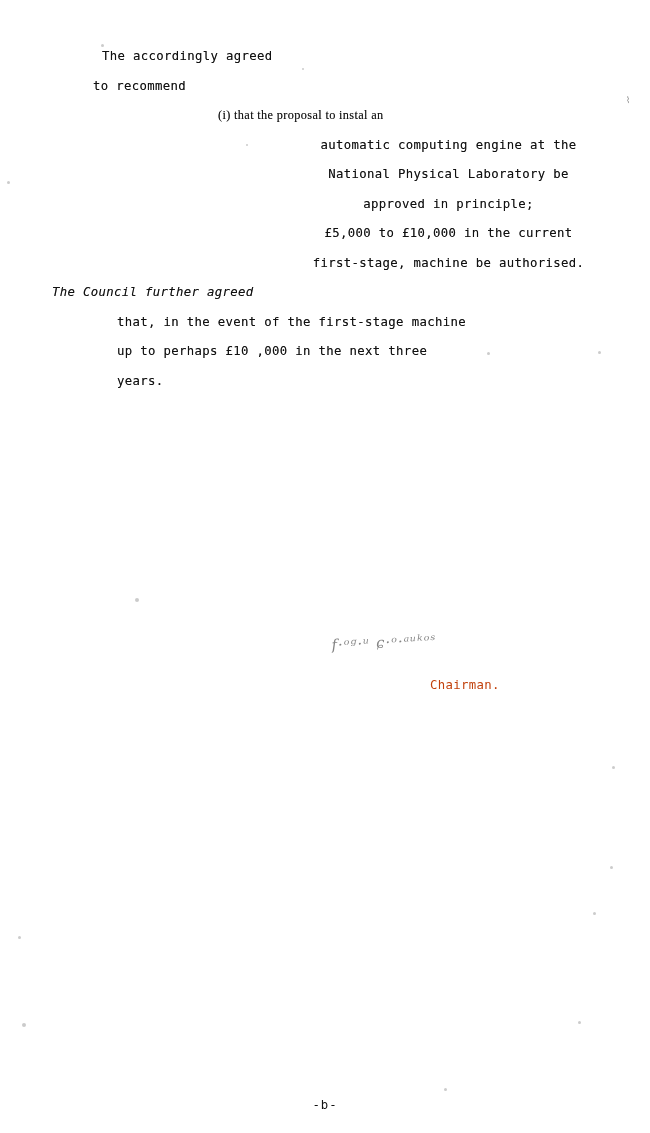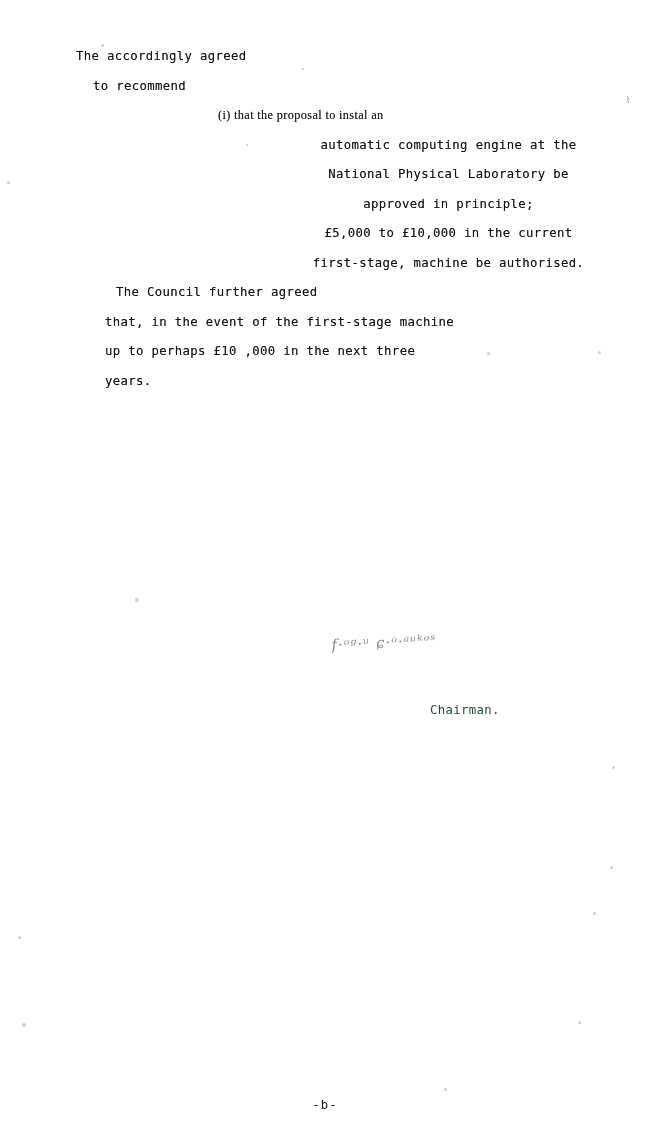--- a/index.html
+++ b/index.html
@@ -39,26 +39,26 @@
   .line {
     font-size: 12.3px;
     line-height: 29.5px;
     letter-spacing: 0.35px;
     white-space: pre;
     color: #111111;
     text-shadow: 0 0 0.6px rgba(0,0,0,0.45);
   }
 
   
-  .ind-0  { padding-left: 76px; }
+  .ind-0  { padding-left: 102px; }
   .ind-1  { padding-left: 93px; }
   .ind-2  { padding-left: 218px; font-family: Liberation Serif, serif; }
   .ind-3  { padding-left: 247px; text-align: center; }
-  .ind-council { padding-left: 116px; }
-  .ind-para { padding-left: 105px; }
+  .ind-council { padding-left: 52px; font-style: italic; }
+  .ind-para { padding-left: 105px; margin-left: 12px; }
 
   .sig-block {
     position: absolute;
     left: 0;
     top: 630px;
     width: 650px;
   }
   .signature {
     position: absolute;
     left: 332px;
@@ -74,23 +74,22 @@
     transform: rotate(-3deg);
     white-space: nowrap;
     overflow: hidden;
   }
   .chairman {
     position: absolute;
     left: 430px;
     top: 48px;
     font-size: 12.3px;
     letter-spacing: 0.35px;
-    color: #14532d;
+    color: #c2410c;
     white-space: pre;
-    margin-top: 25px;
   }
 
   .page-number {
     position: absolute;
     left: 0;
     top: 1098px;
     width: 650px;
     text-align: center;
     font-size: 12.3px;
     letter-spacing: 1px;

